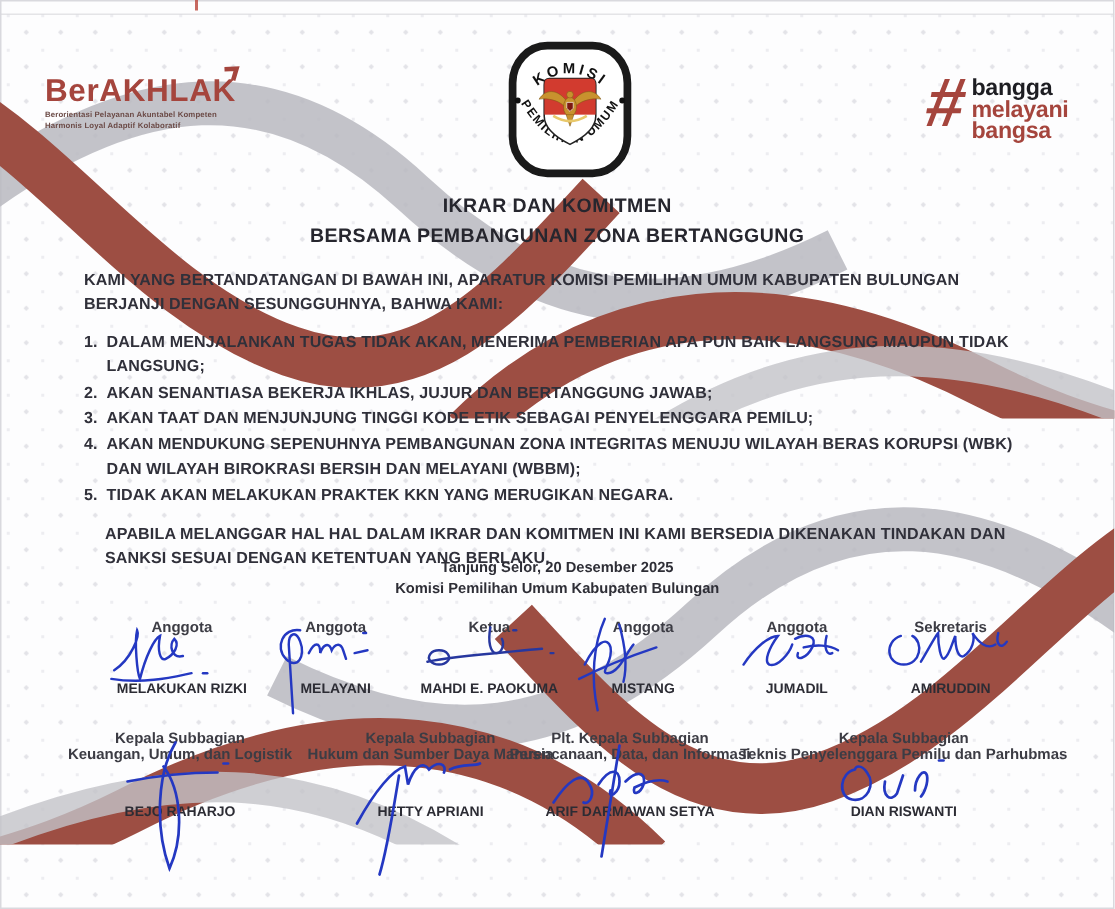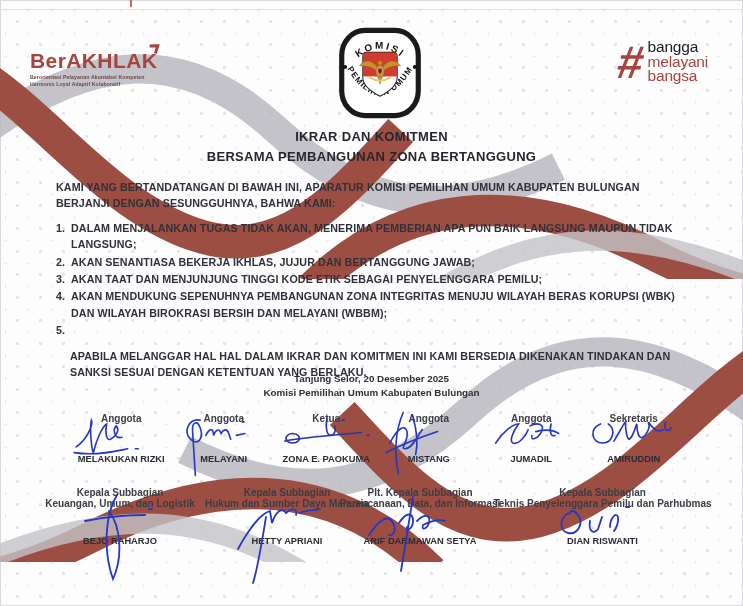--- a/index.html
+++ b/index.html
@@ -21,21 +21,21 @@
   
   .brk{position:absolute;left:30px;top:50px;width:160px;}
   .brk-title{position:relative;display:inline-block;font-size:21px;font-weight:800;letter-spacing:.4px;color:#a5453d;line-height:22px;}
   .brk-chev{position:absolute;top:-10px;right:-6px;transform:rotate(-38deg);}
   .brk-tag{font-size:5.2px;font-weight:700;color:#6b4a46;line-height:6.6px;margin-top:2px;letter-spacing:.1px;}
 
   .kpu{position:absolute;left:337px;top:27px;width:86px;height:92px;}
 
   .bng{position:absolute;left:618px;top:40px;display:flex;align-items:center;}
   .bng-hash{font-size:46px;font-weight:800;color:#a5453d;line-height:40px;transform:skewX(-10deg);}
-  .bng-words{margin-left:4px;font-size:15.5px;font-weight:400;line-height:14.5px;letter-spacing:-.2px;}
+  .bng-words{margin-left:4px;font-size:15.5px;font-weight:700;line-height:14.5px;letter-spacing:-.2px;margin-top:12px;}
   .bng-w1{color:#1d1d22;}
   .bng-w2,.bng-w3{color:#a5453d;}
 
   
   .doc-title{position:absolute;top:127px;left:0;right:0;text-align:center;
     font-size:13px;font-weight:700;letter-spacing:.3px;line-height:20px;color:#26262e;}
   .body-text{position:absolute;top:179px;left:56px;width:640px;
     font-size:10.7px;font-weight:700;letter-spacing:.1px;line-height:16.4px;color:#30303a;}
   .intro{margin:0 0 8px 0;}
   .pledge-row{display:flex;margin-bottom:1px;}
@@ -150,20 +150,21 @@
     <div class="pledge-row">
       <span class="pledge-num">3.</span>
       <span>AKAN TAAT DAN MENJUNJUNG TINGGI KODE ETIK SEBAGAI PENYELENGGARA PEMILU;</span>
     </div>
     <div class="pledge-row">
       <span class="pledge-num">4.</span>
       <span>AKAN MENDUKUNG SEPENUHNYA PEMBANGUNAN ZONA INTEGRITAS MENUJU WILAYAH BERAS KORUPSI (WBK) DAN WILAYAH BIROKRASI BERSIH DAN MELAYANI (WBBM);</span>
     </div>
     <div class="pledge-row">
       <span class="pledge-num">5.</span>
+      <span>TIDAK AKAN MELAKUKAN PRAKTEK KKN YANG MERUGIKAN NEGARA.</span>
     </div>
     <p class="closing">APABILA MELANGGAR HAL HAL DALAM IKRAR DAN KOMITMEN INI KAMI BERSEDIA DIKENAKAN TINDAKAN DAN SANKSI SESUAI DENGAN KETENTUAN YANG BERLAKU.</p>
   </div>
 
   
   <div class="dateline">
     <div>Tanjung Selor, 20 Desember 2025</div>
     <div>Komisi Pemilihan Umum Kabupaten Bulungan</div>
   </div>
 
@@ -187,21 +188,21 @@
         <g fill="none" stroke="#2438c2" stroke-width="1.7" stroke-linecap="round">
           <path d="M30 10 C18 8 12 22 20 30 C28 38 34 28 30 18 C27 10 22 12 22 20 L25 68"></path>
           <path d="M36 26 C40 18 44 18 44 26 C46 20 50 18 52 24 C54 20 58 18 60 24 L62 30"></path>
           <path d="M68 26 l9 -2"></path>
           <path d="M74 12 l2 0"></path>
         </g>
       </svg>
     </div>
     <div class="sig1col">
       <div class="sig-role">Ketua</div>
-      <div class="sig-name">ZONA E. PAOKUMA</div>
+      <div class="sig-name">MAHDI E. PAOKUMA</div>
       <svg class="sig-ink1" width="105" height="70" viewBox="0 0 110 70">
         <g fill="none" stroke="#27379f" stroke-width="1.7" stroke-linecap="round">
           <path d="M20 24 a7 5 0 1 0 0.2 0"></path>
           <path d="M12 32 C30 28 60 26 92 23"></path>
           <path d="M56 8 C54 18 56 26 60 26 C64 26 66 20 64 16"></path>
           <path d="M72 10 l2 0"></path>
           <path d="M98 26 l2 0"></path>
         </g>
       </svg>
     </div>

